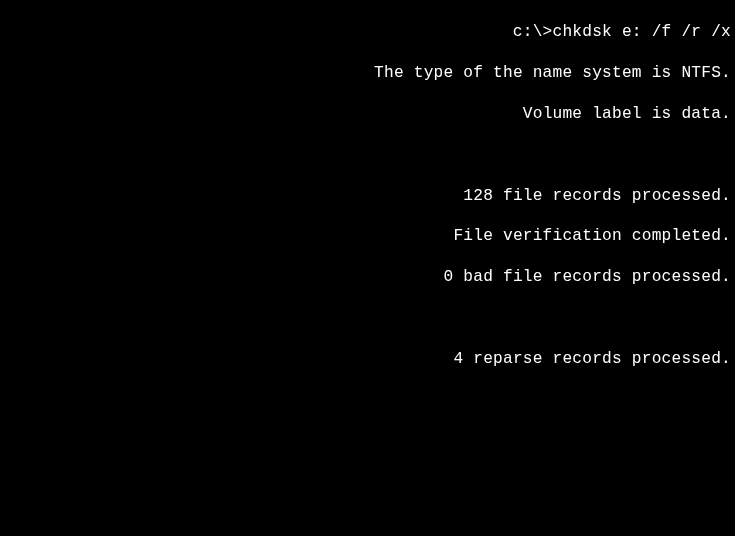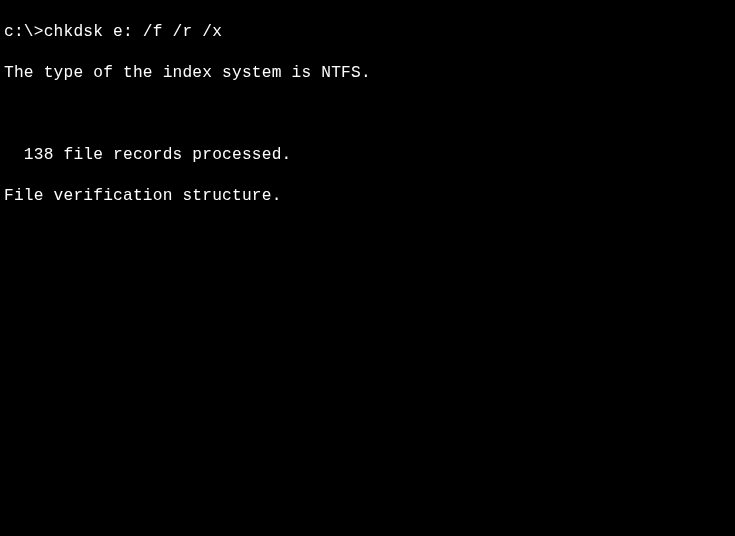--- a/index.html
+++ b/index.html
@@ -14,35 +14,39 @@
       height: 536px;
       overflow: hidden;
       letter-spacing: 0.2px;
     }
     .terminal {
       padding: 2px 4px;
       white-space: pre;
     }
     .line {
       display: block;
+      text-align: right;
     }
     .blank {
       height: 20.4px;
     }
   </style>
 </head>
 <body>
 
 <div class="terminal">
 <span class="line"><span>c:\&gt;</span><span>chkdsk e: /f /r /x</span></span>
-<span class="line">The type of the index system is NTFS.</span>
+<span class="line">The type of the name system is NTFS.</span>
+<span class="line">Volume label is data.</span>
 <div class="blank"></div>
-<span class="line">  138 file records processed.</span>
-<span class="line">File verification structure.</span>
+<span class="line">  128 file records processed.</span>
+<span class="line">File verification completed.</span>
+<span class="line">  0 bad file records processed.</span>
 <div class="blank"></div>
+<span class="line">  4 reparse records processed.</span>
 
 
 
 
 
 
 
 
 
 

